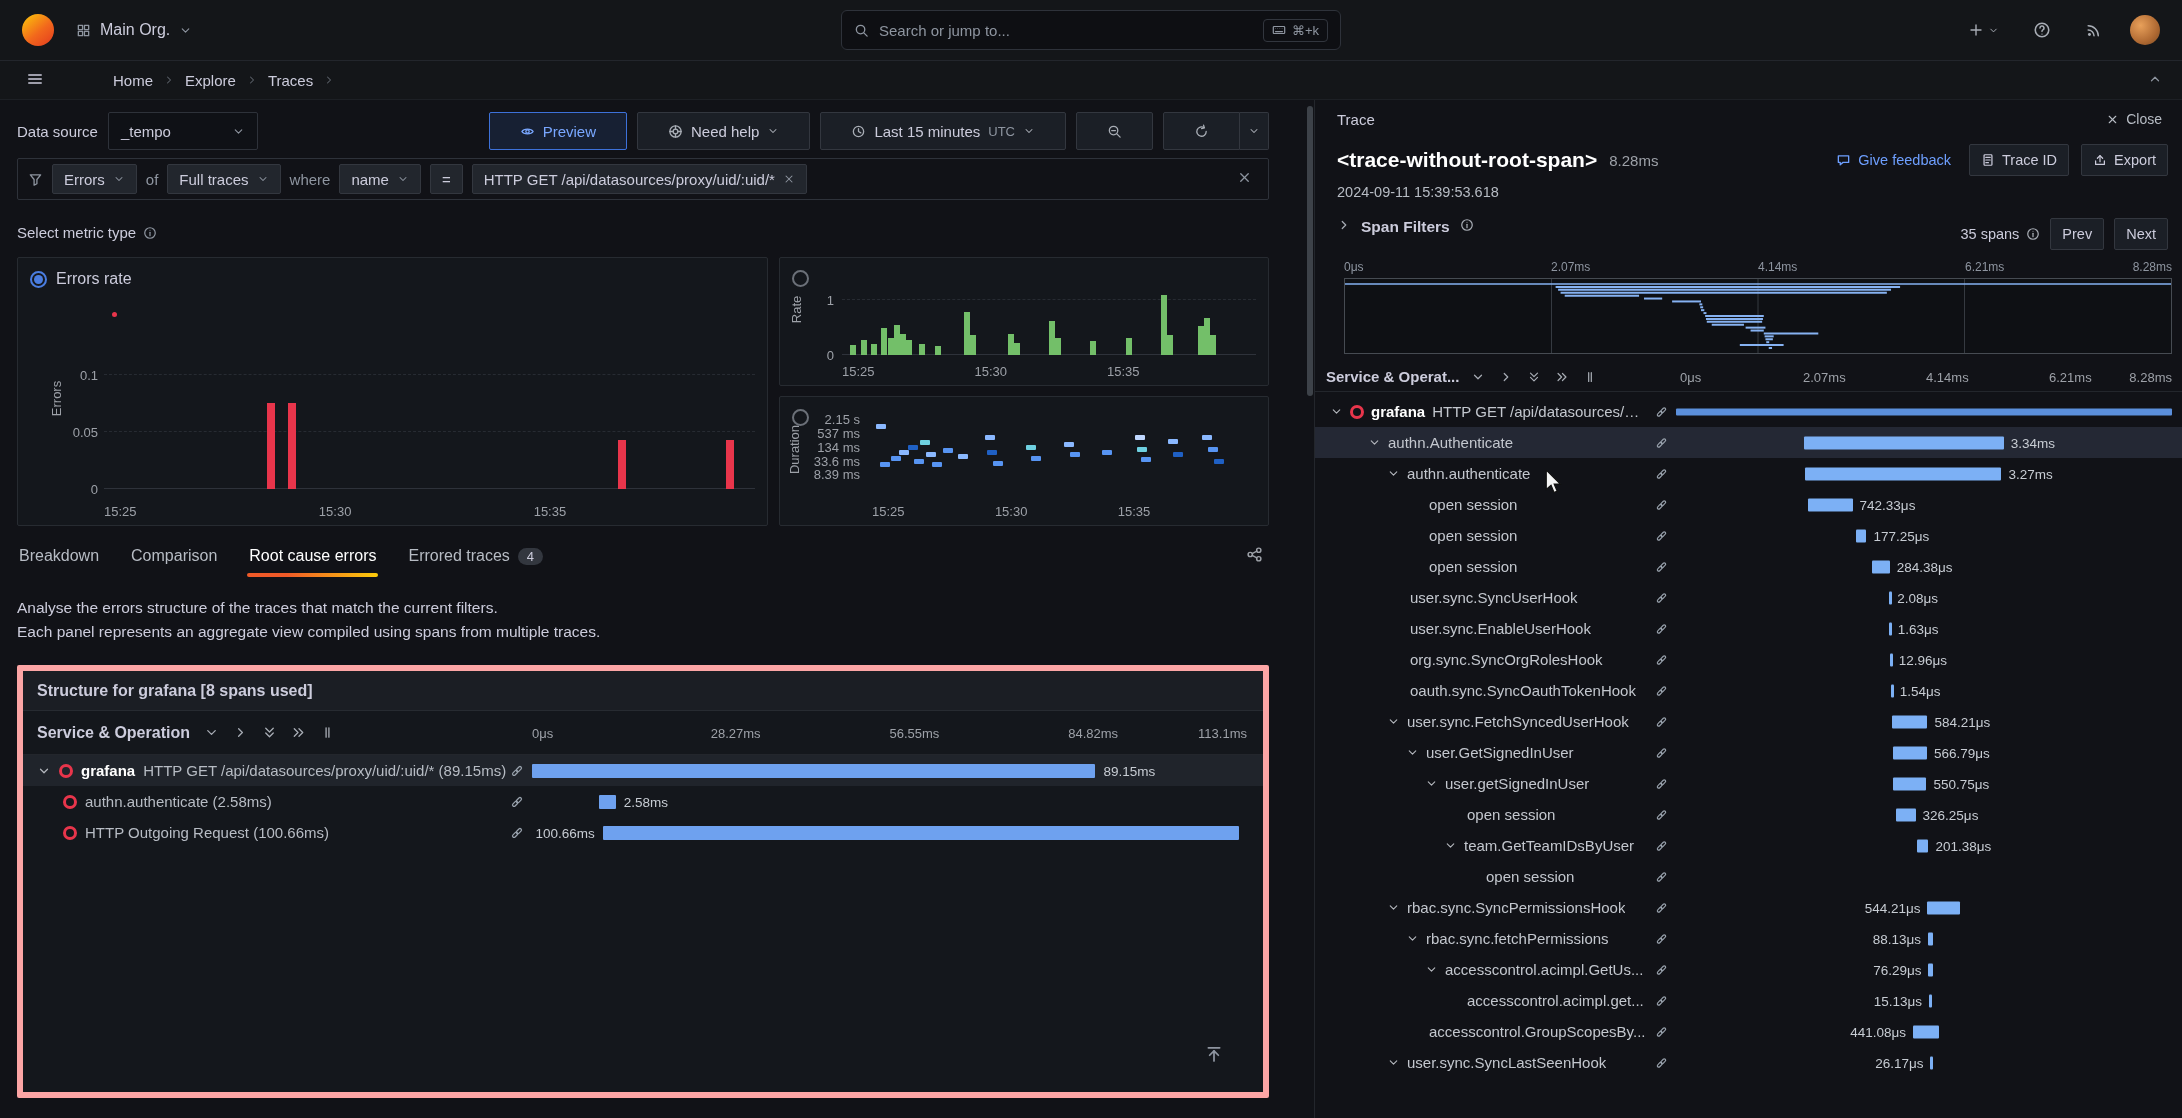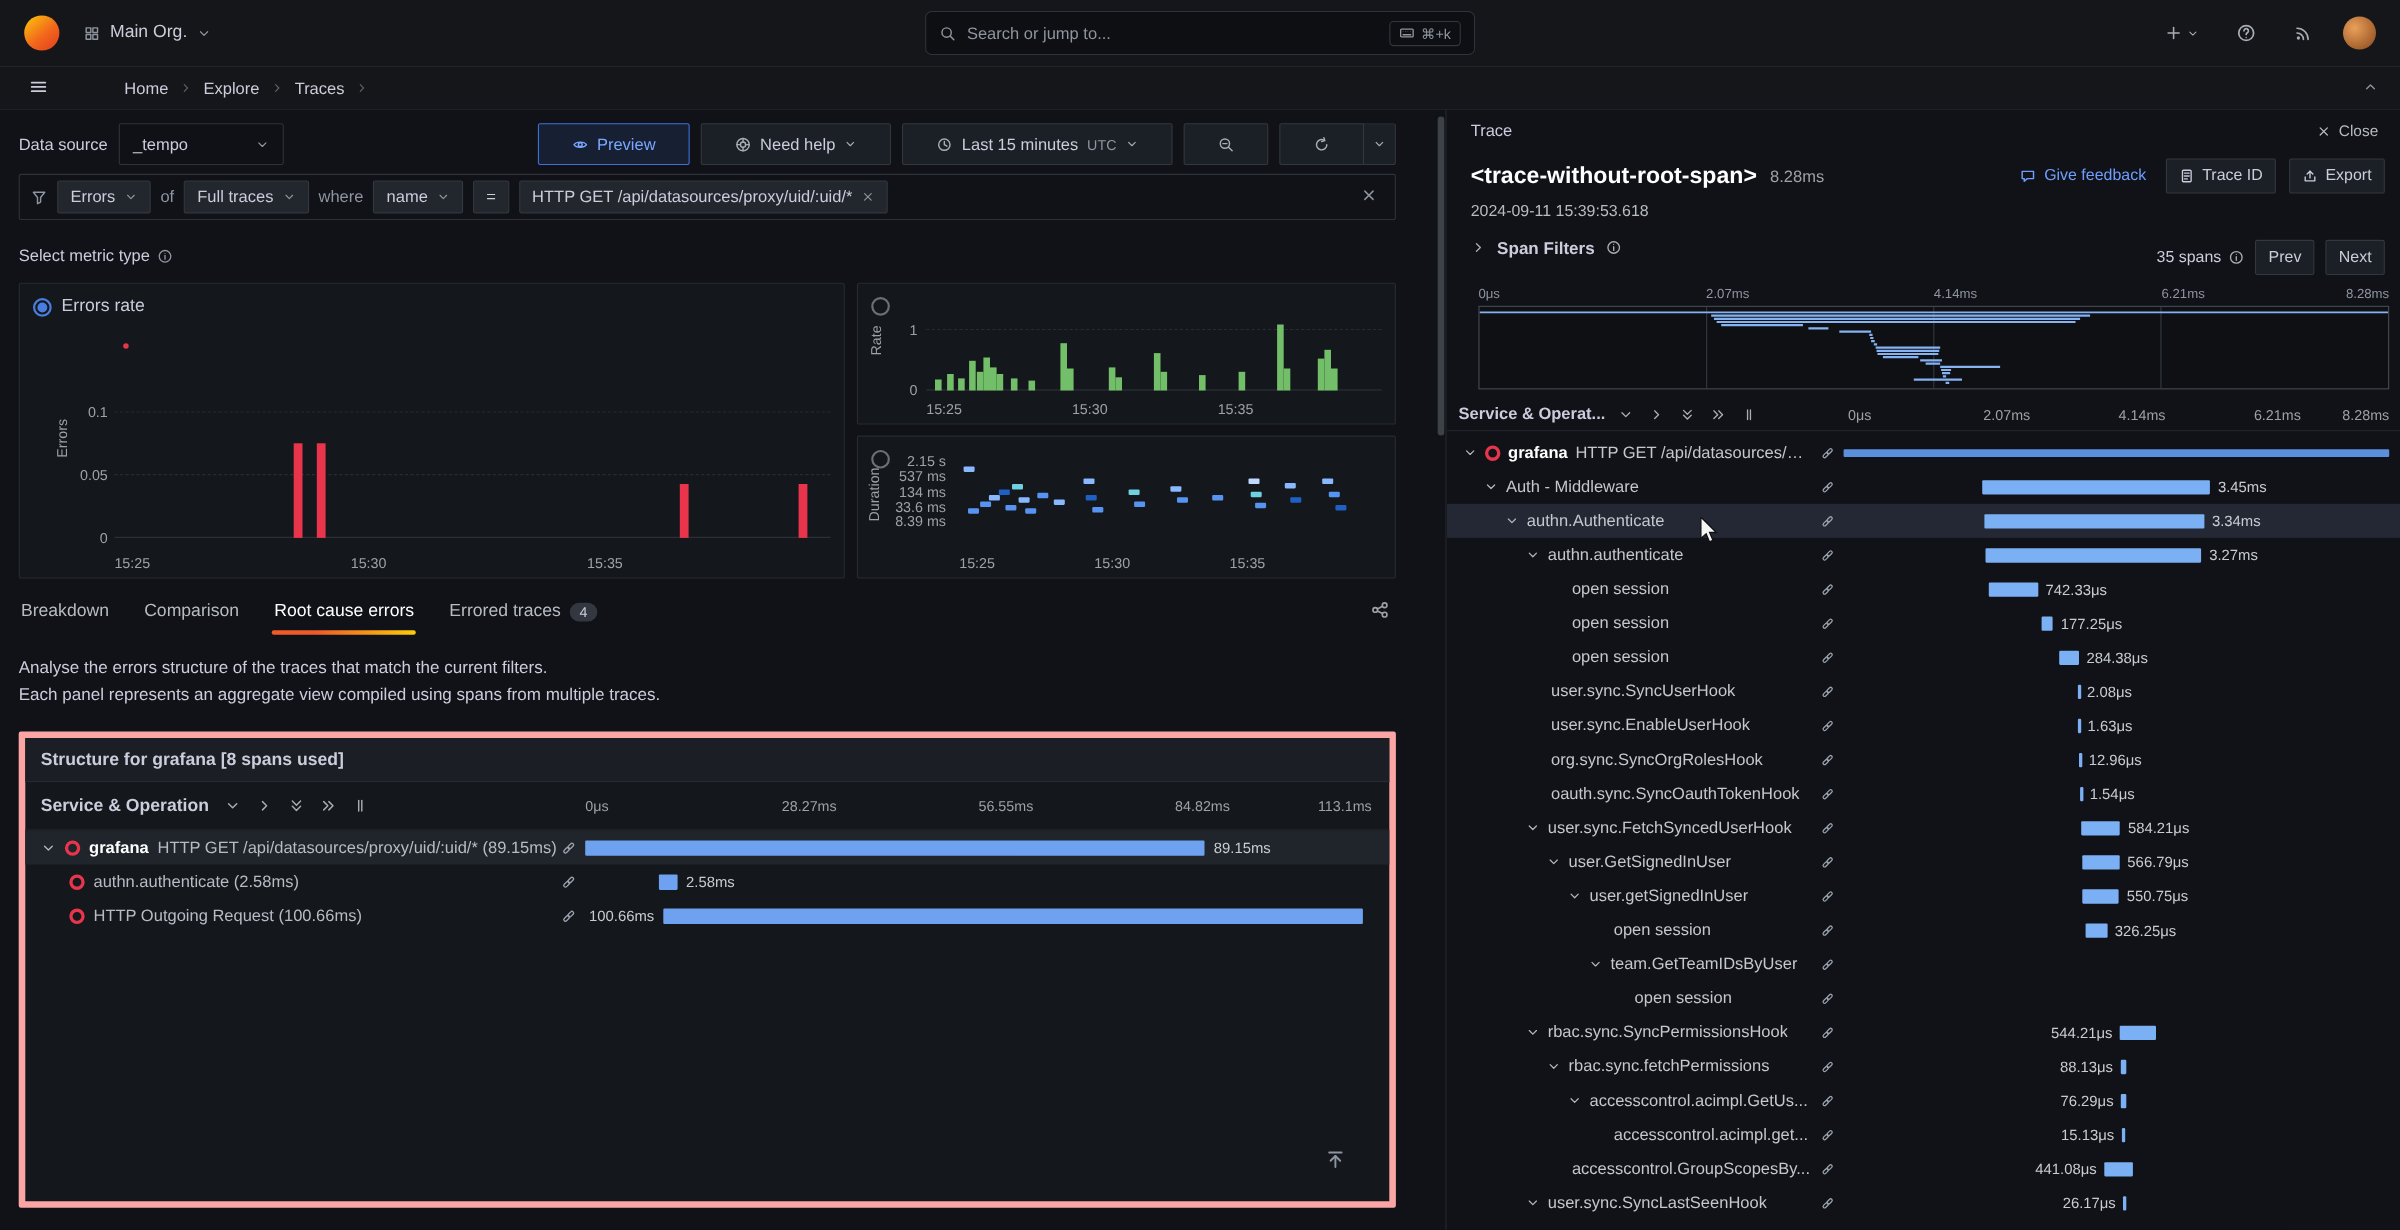--- a/index.html
+++ b/index.html
@@ -910,42 +910,20 @@
                   <rect x="1.5" y="6.3" width="7" height="3.4" rx="1.7"></rect>
                   <rect x="7.5" y="6.3" width="7" height="3.4" rx="1.7"></rect>
                 </g>
               </svg>
             </span>
           </div>
           <div class="t-time">
             <div class="t-bar thin" style="left:0%; width:100%"></div>
           </div>
         </div>
-        <div class="t-row">
-          <div class="t-name" style="padding-left:23px">
-            <span class="chev ic">
-              <svg width="13" height="13" viewBox="0 0 16 16" fill="none" stroke="currentColor" stroke-width="1.4" stroke-linecap="round" stroke-linejoin="round">
-                <polyline points="4,6 8,10 12,6"></polyline>
-              </svg>
-            </span>
-            <span class="op">Auth - Middleware</span>
-            <span class="linkic ic">
-              <svg width="13" height="13" viewBox="0 0 16 16" fill="none" stroke="currentColor" stroke-width="1.4" stroke-linecap="round" stroke-linejoin="round">
-                <g transform="rotate(-45 8 8)">
-                  <rect x="1.5" y="6.3" width="7" height="3.4" rx="1.7"></rect>
-                  <rect x="7.5" y="6.3" width="7" height="3.4" rx="1.7"></rect>
-                </g>
-              </svg>
-            </span>
-          </div>
-          <div class="t-time">
-            <div class="t-bar" style="left:25.5%; width:41.7%"></div>
-            <span class="t-label" style="left:calc(67.2% + 7px)">3.45ms</span>
-          </div>
-        </div>
         <div class="t-row hl">
           <div class="t-name" style="padding-left:42px">
             <span class="chev ic">
               <svg width="13" height="13" viewBox="0 0 16 16" fill="none" stroke="currentColor" stroke-width="1.4" stroke-linecap="round" stroke-linejoin="round">
                 <polyline points="4,6 8,10 12,6"></polyline>
               </svg>
             </span>
             <span class="op">authn.Authenticate</span>
             <span class="linkic ic">
               <svg width="13" height="13" viewBox="0 0 16 16" fill="none" stroke="currentColor" stroke-width="1.4" stroke-linecap="round" stroke-linejoin="round">
@@ -1202,20 +1180,24 @@
             </span>
             <span class="op">team.GetTeamIDsByUser</span>
             <span class="linkic ic">
               <svg width="13" height="13" viewBox="0 0 16 16" fill="none" stroke="currentColor" stroke-width="1.4" stroke-linecap="round" stroke-linejoin="round">
                 <g transform="rotate(-45 8 8)">
                   <rect x="1.5" y="6.3" width="7" height="3.4" rx="1.7"></rect>
                   <rect x="7.5" y="6.3" width="7" height="3.4" rx="1.7"></rect>
                 </g>
               </svg>
             </span>
+          </div>
+          <div class="t-time">
+            <div class="t-bar" style="left:48.5%; width:2.4%"></div>
+            <span class="t-label" style="left:calc(50.9% + 7px)">201.38μs</span>
           </div>
         </div>
         <div class="t-row">
           <div class="t-name" style="padding-left:137px">
             <span class="sp16"></span>
             <span class="op">open session</span>
             <span class="linkic ic">
               <svg width="13" height="13" viewBox="0 0 16 16" fill="none" stroke="currentColor" stroke-width="1.4" stroke-linecap="round" stroke-linejoin="round">
                 <g transform="rotate(-45 8 8)">
                   <rect x="1.5" y="6.3" width="7" height="3.4" rx="1.7"></rect>

